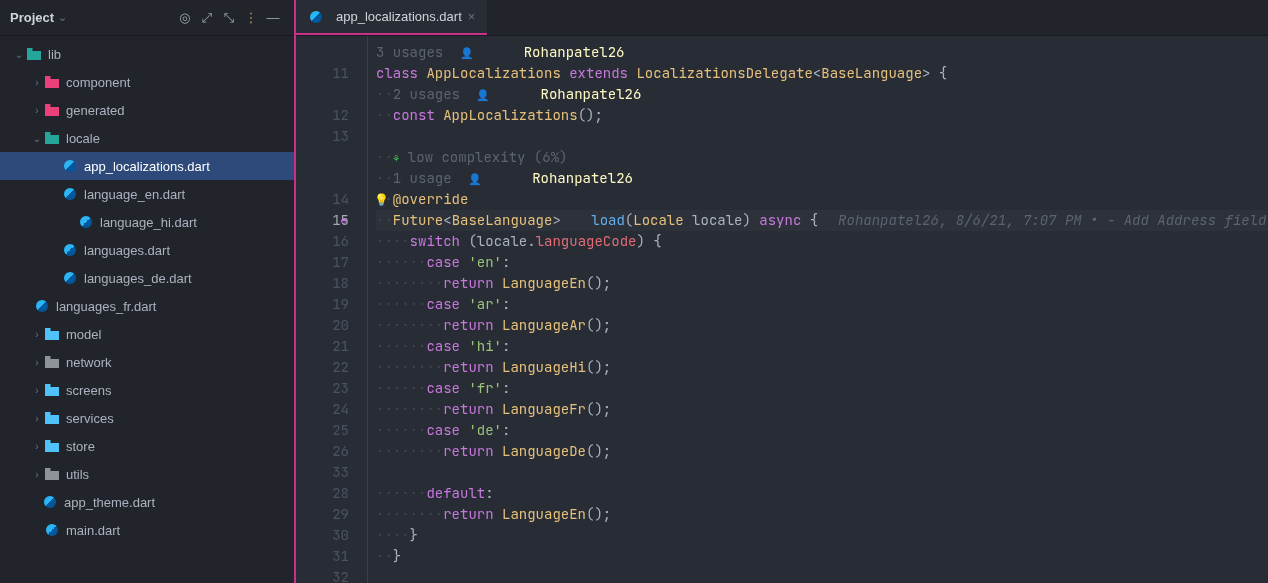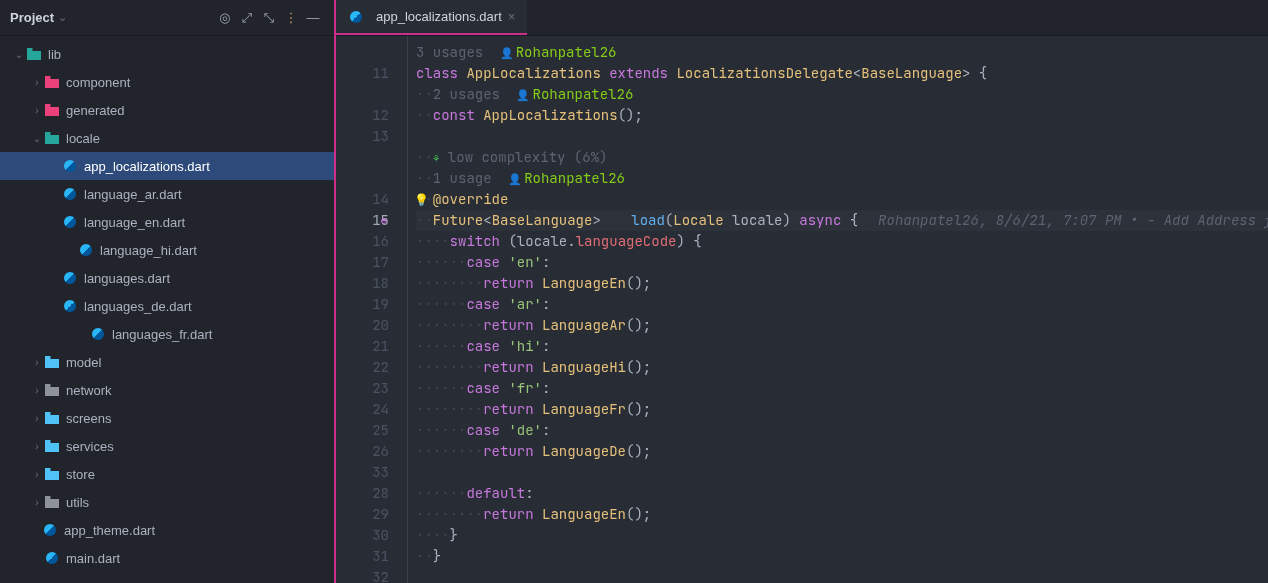--- a/index.html
+++ b/index.html
@@ -8,21 +8,21 @@
     background: #1e2127;
     color: #abb2bf;
     font-size: 13px;
     overflow: hidden;
     width: 1268px;
     height: 583px;
   }
   .root { display: flex; height: 583px; }
   
   .sidebar {
-    width: 336px;
+    width: 296px;
     background: #21252b;
     display: flex;
     flex-direction: column;
     border-right: 2px solid #cb2f8a;
   }
   .sidebar-header {
     height: 36px;
     display: flex;
     align-items: center;
     padding: 0 10px;
@@ -142,21 +142,21 @@
   .code-line { height: 21px; position: relative; }
   .code-line.current { background: #2c313a; }
   .kw   { color: #c678dd; } 
   .fn   { color: #61afef; margin-left: 22px; } 
   .str  { color: #98c379; }
   .cls  { color: #e5c07b; }
   .id   { color: #abb2bf; }
   .prop { color: #e06c75; }
   .ann  { color: #e5c07b; } 
   .hint { color: #5c6370; font-style: normal; }
-  .auth { color: #84cc16; }
+  .auth { color: #fef9c3; margin-left: 48px; }
   .auth-icon { color: #5c6370; font-size: 11px; margin-right: 2px; }
   .blame { color: #5c6370; font-style: italic; padding-left: 20px; }
   .dots { color: #3e4451; }
   .bulb {
     position: absolute; left: -2px; top: 1px;
     color: #e5c07b; font-size: 12px;
   }
   .complexity-icon { color: #3fb950; font-size: 11px; }
 </style>
 </head>
@@ -217,51 +217,44 @@
           <span class="tree-icon">
             <span class="dart-icon"></span>
           </span>
           <span class="tree-label">app_localizations.dart</span>
         </div>
         <div class="tree-row" style="padding-left: 48px;">
           <span class="tree-expand"></span>
           <span class="tree-icon">
             <span class="dart-icon"></span>
           </span>
-          <span class="tree-label">language_ar.dart</span>
+          <span class="tree-label">language_en.dart</span>
+        </div>
+        <div class="tree-row" style="padding-left: 64px;">
+          <span class="tree-expand"></span>
+          <span class="tree-icon">
+            <span class="dart-icon"></span>
+          </span>
+          <span class="tree-label">language_hi.dart</span>
         </div>
         <div class="tree-row" style="padding-left: 48px;">
           <span class="tree-expand"></span>
           <span class="tree-icon">
             <span class="dart-icon"></span>
           </span>
-          <span class="tree-label">language_en.dart</span>
-        </div>
-        <div class="tree-row" style="padding-left: 64px;">
-          <span class="tree-expand"></span>
-          <span class="tree-icon">
-            <span class="dart-icon"></span>
-          </span>
-          <span class="tree-label">language_hi.dart</span>
+          <span class="tree-label">languages.dart</span>
         </div>
         <div class="tree-row" style="padding-left: 48px;">
           <span class="tree-expand"></span>
           <span class="tree-icon">
             <span class="dart-icon"></span>
           </span>
-          <span class="tree-label">languages.dart</span>
-        </div>
-        <div class="tree-row" style="padding-left: 48px;">
-          <span class="tree-expand"></span>
-          <span class="tree-icon">
-            <span class="dart-icon"></span>
-          </span>
           <span class="tree-label">languages_de.dart</span>
         </div>
-        <div class="tree-row" style="padding-left: 76px;">
+        <div class="tree-row" style="padding-left: 20px;">
           <span class="tree-expand"></span>
           <span class="tree-icon">
             <span class="dart-icon"></span>
           </span>
           <span class="tree-label">languages_fr.dart</span>
         </div>
         <div class="tree-row" style="padding-left: 30px;">
           <span class="tree-expand">›</span>
           <span class="tree-icon folder-blue" style="font-size: 0px;">
             <svg width="14" height="12" viewBox="0 0 14 12">

